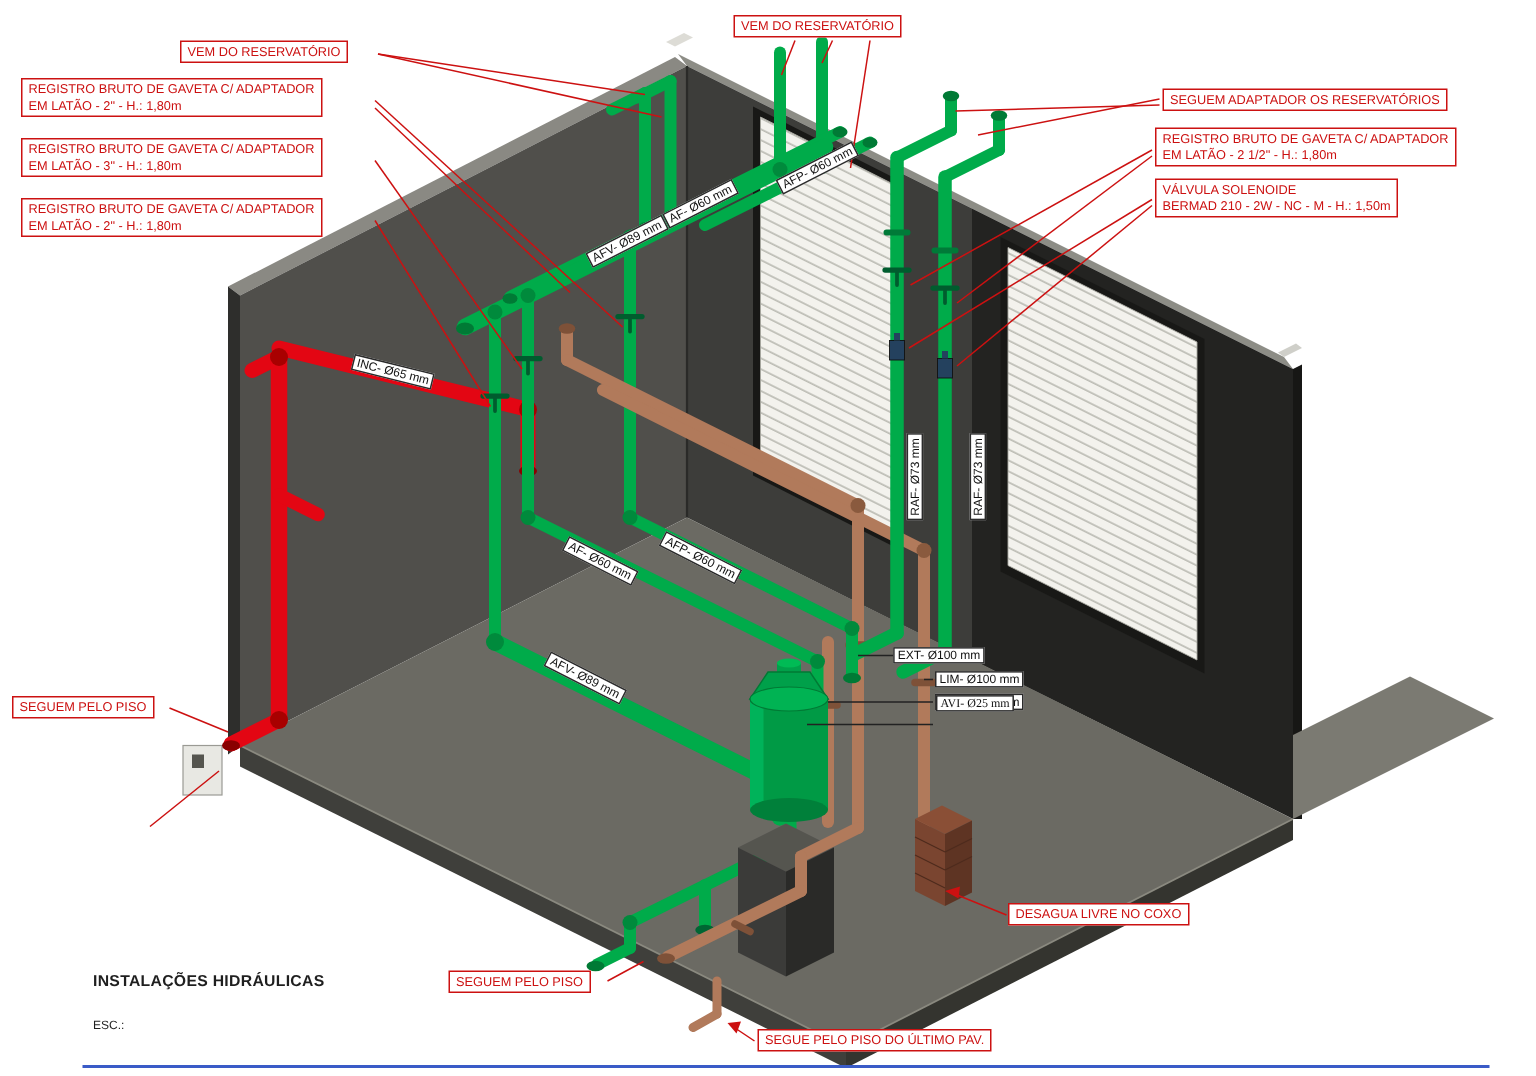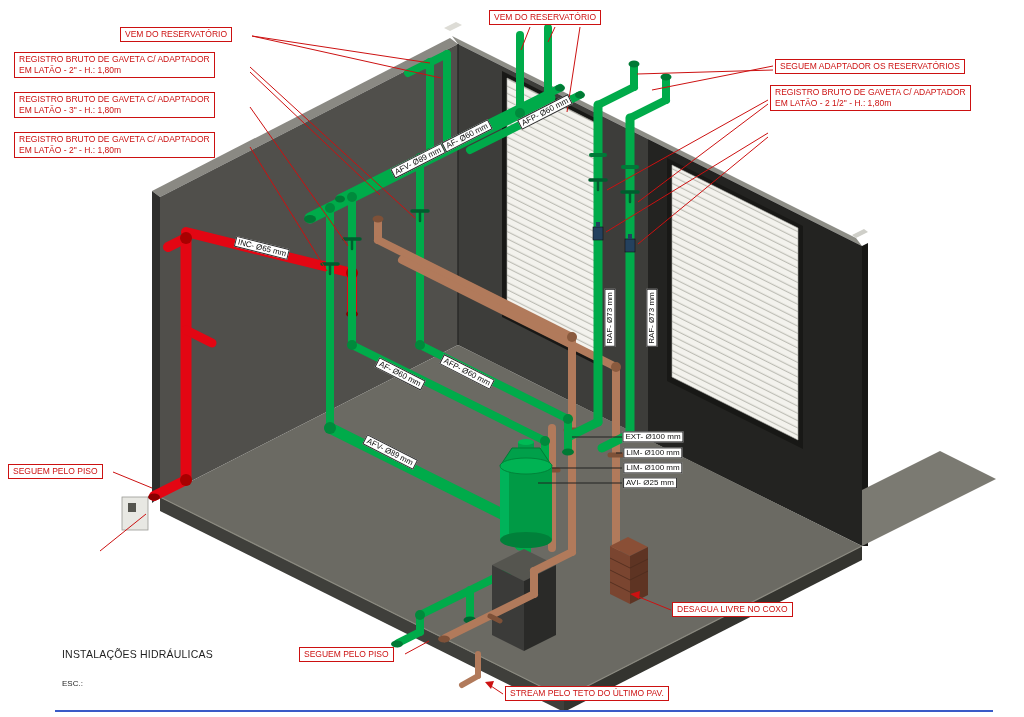--- a/index.html
+++ b/index.html
@@ -7,21 +7,21 @@
          font-family:"Liberation Sans","DejaVu Sans",sans-serif;}
   .sheet > svg{position:absolute;left:0;top:0;z-index:1;}
   .ann{position:absolute;z-index:3;background:#fff;border:1px solid #cc1111;color:#cc1111;
        font-size:8.5px;line-height:1.3;padding:1px 4px;white-space:nowrap;}
   .ann span{display:block;}
   .plabel{position:absolute;z-index:2;background:#fff;border:1px solid #2b2b2b;color:#111;
           font-size:8px;line-height:1.15;padding:0 2px;white-space:nowrap;
           transform:translate(-50%,-50%) rotate(var(--r,0deg));}
   .titleblock{position:absolute;left:62px;top:645px;z-index:2;color:#1f1f1f;}
   .titleblock .t1{font-size:17px;letter-spacing:.4px;}
-  .titleblock .t2{font-size:10.5px;margin-top:3px;letter-spacing:.2px;}
+  .titleblock .t2{font-size:10.5px;margin-top:3px;letter-spacing:.2px;font-weight:bold;}
   .titleblock .t3{font-size:8px;margin-top:19px;}
 </style>
 </head>
 <body>
 
 <div class="sheet">
 
 <svg width="1024" height="717" viewBox="0 0 1024 717">
   <defs>
     <pattern id="blinds" width="10" height="6.5" patternUnits="userSpaceOnUse" patternTransform="rotate(26.6)">
@@ -278,45 +278,49 @@
     <span>REGISTRO BRUTO DE GAVETA C/ ADAPTADOR</span>
     <span>EM LATÃO - 2" - H.: 1,80m</span>
   </div>
   <div class="ann" style="left:775px;top:59px;">
     <span>SEGUEM ADAPTADOR OS RESERVATÓRIOS</span>
   </div>
   <div class="ann" style="left:770px;top:85px;">
     <span>REGISTRO BRUTO DE GAVETA C/ ADAPTADOR</span>
     <span>EM LATÃO - 2 1/2" - H.: 1,80m</span>
   </div>
+  <div class="ann" style="left:770px;top:119px;">
+    <span>VÁLVULA SOLENOIDE</span>
+    <span>BERMAD 210 - 2W - NC - M - H.: 1,50m</span>
+  </div>
   <div class="ann" style="left:8px;top:464px;">
     <span>SEGUEM PELO PISO</span>
   </div>
   <div class="ann" style="left:299px;top:647px;">
     <span>SEGUEM PELO PISO</span>
   </div>
   <div class="ann" style="left:672px;top:602px;">
     <span>DESAGUA LIVRE NO COXO</span>
   </div>
   <div class="ann" style="left:505px;top:686px;">
-    <span>STREAM PELO TETO DO ÚLTIMO PAV.</span>
+    <span>SEGUE PELO PISO DO ÚLTIMO PAV.</span>
   </div>
 
   <div class="plabel" style="left:545px;top:112px;--r:-27deg;">AFP- Ø60 mm</div>
   <div class="plabel" style="left:467px;top:136px;--r:-27deg;">AF- Ø60 mm</div>
   <div class="plabel" style="left:418px;top:161px;--r:-27deg;">AFV- Ø89 mm</div>
   <div class="plabel" style="left:262px;top:248px;--r:14deg;">INC- Ø65 mm</div>
   <div class="plabel" style="left:610px;top:318px;--r:-90deg;">RAF- Ø73 mm</div>
   <div class="plabel" style="left:652px;top:318px;--r:-90deg;">RAF- Ø73 mm</div>
   <div class="plabel" style="left:400px;top:374px;--r:27deg;">AF- Ø60 mm</div>
   <div class="plabel" style="left:467px;top:372px;--r:27deg;">AFP- Ø60 mm</div>
   <div class="plabel" style="left:390px;top:452px;--r:27deg;">AFV- Ø89 mm</div>
-  <div class="plabel" style="left:653px;top:437px;">EXT- Ø100 mm</div>
+  <div class="plabel" style="left:626px;top:437px;">EXT- Ø100 mm</div>
   <div class="plabel" style="left:653px;top:453px;">LIM- Ø100 mm</div>
   <div class="plabel" style="left:653px;top:468px;">LIM- Ø100 mm</div>
-  <div class="plabel" style="left:650px;top:483px;">AVI- Ø25 mm</div>
+  <div class="plabel" style="left:650px;top:469px;font-family:Liberation Serif, serif;">AVI- Ø25 mm</div>
 
   <div class="titleblock">
     <div class="t2">INSTALAÇÕES HIDRÁULICAS</div>
     <div class="t3">ESC.:</div>
   </div>
 
 </div>
 
 </body></html>

